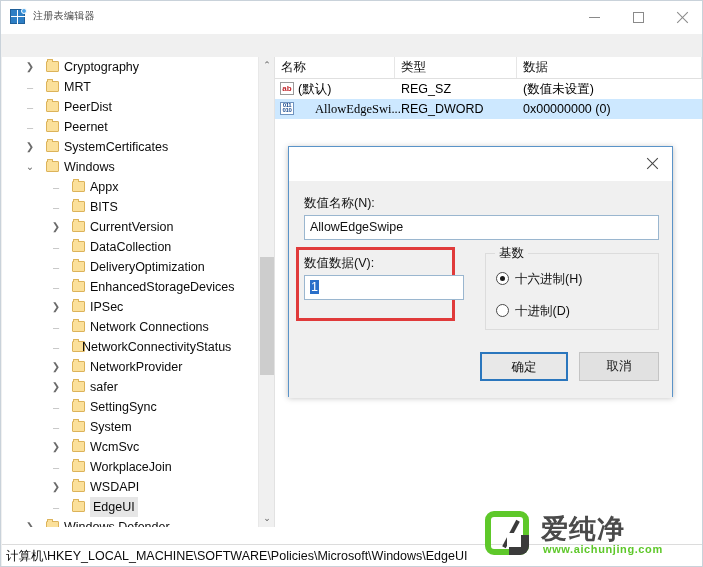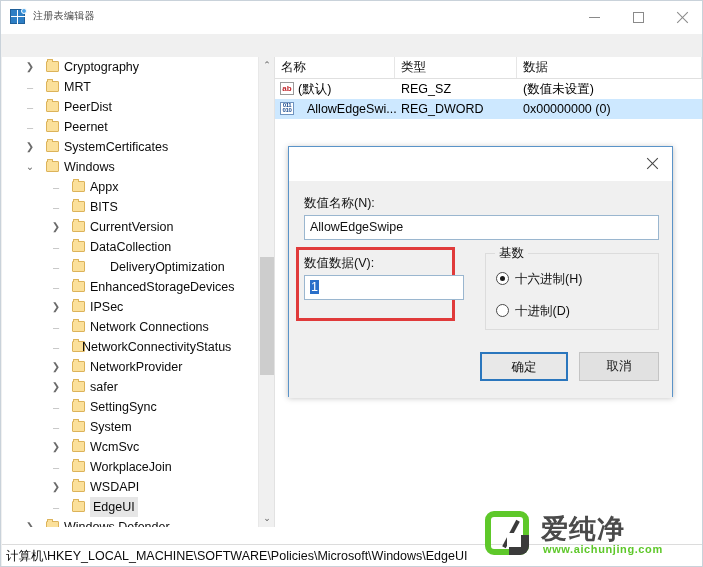--- a/index.html
+++ b/index.html
@@ -193,21 +193,21 @@
             <span class="lbl" style="left: 88px;">CurrentVersion</span>
           </div>
           <div class="trow" style="top: 180px; position: absolute; left: 0px; width: 256px;">
             <span class="dash" style="left: 48px;">–</span>
             <span class="fld" style="left: 70px;"></span>
             <span class="lbl" style="left: 88px;">DataCollection</span>
           </div>
           <div class="trow" style="top: 200px; position: absolute; left: 0px; width: 256px;">
             <span class="dash" style="left: 48px;">–</span>
             <span class="fld" style="left: 70px;"></span>
-            <span class="lbl" style="left: 88px; margin-left: 20px;">DeliveryOptimization</span>
+            <span class="lbl" style="left: 88px;">DeliveryOptimization</span>
           </div>
           <div class="trow" style="top: 220px; position: absolute; left: 0px; width: 256px;">
             <span class="dash" style="left: 48px;">–</span>
             <span class="fld" style="left: 70px;"></span>
             <span class="lbl" style="left: 88px;">EnhancedStorageDevices</span>
           </div>
           <div class="trow" style="top: 240px; position: absolute; left: 0px; width: 256px;">
             <span class="exp" style="left: 48px;">❯</span>
             <span class="fld" style="left: 70px;"></span>
             <span class="lbl" style="left: 88px;">IPSec</span>
@@ -284,21 +284,21 @@
         </div>
       <div id="lrows">
           <div class="lrow">
             <span class="ic-sz">ab</span>
             <span class="c" style="left: 23px; width: 98px;">(默认)</span>
             <span class="c" style="left: 126px; width: 116px;">REG_SZ</span>
             <span class="c" style="left: 248px; width: 175px;">(数值未设置)</span>
           </div>
           <div class="lrow sel">
             <span class="ic-dw">011<br>010</span>
-            <span class="c" style="left: 32px; width: 98px;">AllowEdgeSwi...</span>
+            <span class="c" style="left: 40px; width: 98px; font-family: Liberation Serif, serif;">AllowEdgeSwi...</span>
             <span class="c" style="left: 126px; width: 116px;">REG_DWORD</span>
             <span class="c" style="left: 248px; width: 175px;">0x00000000 (0)</span>
           </div>
         </div>
     </div>
   </div>
 
   <div class="dialog">
     <div class="dlg-title">
       <div class="dlg-close">

